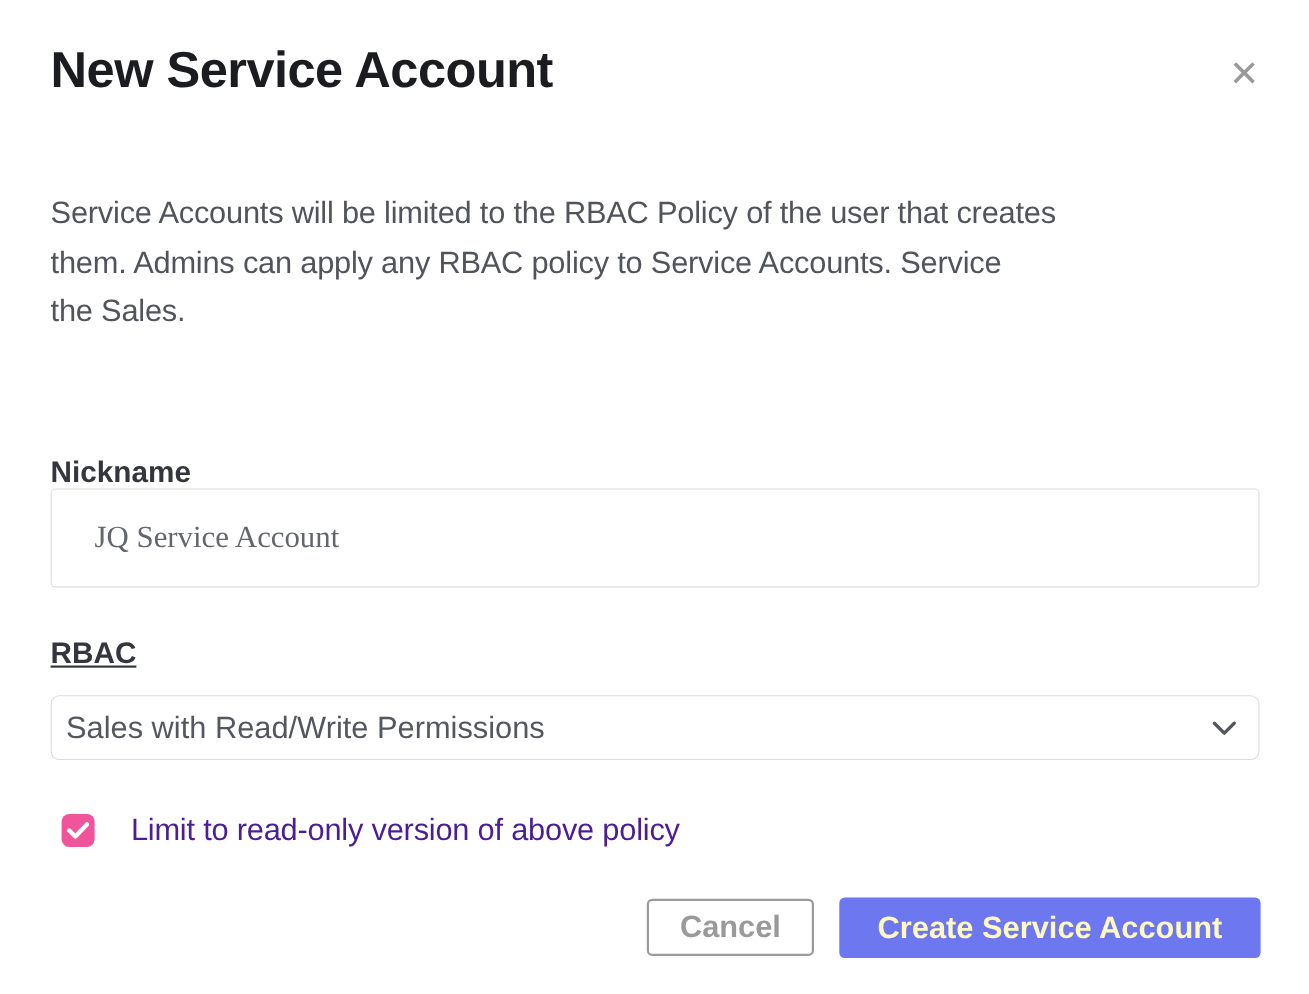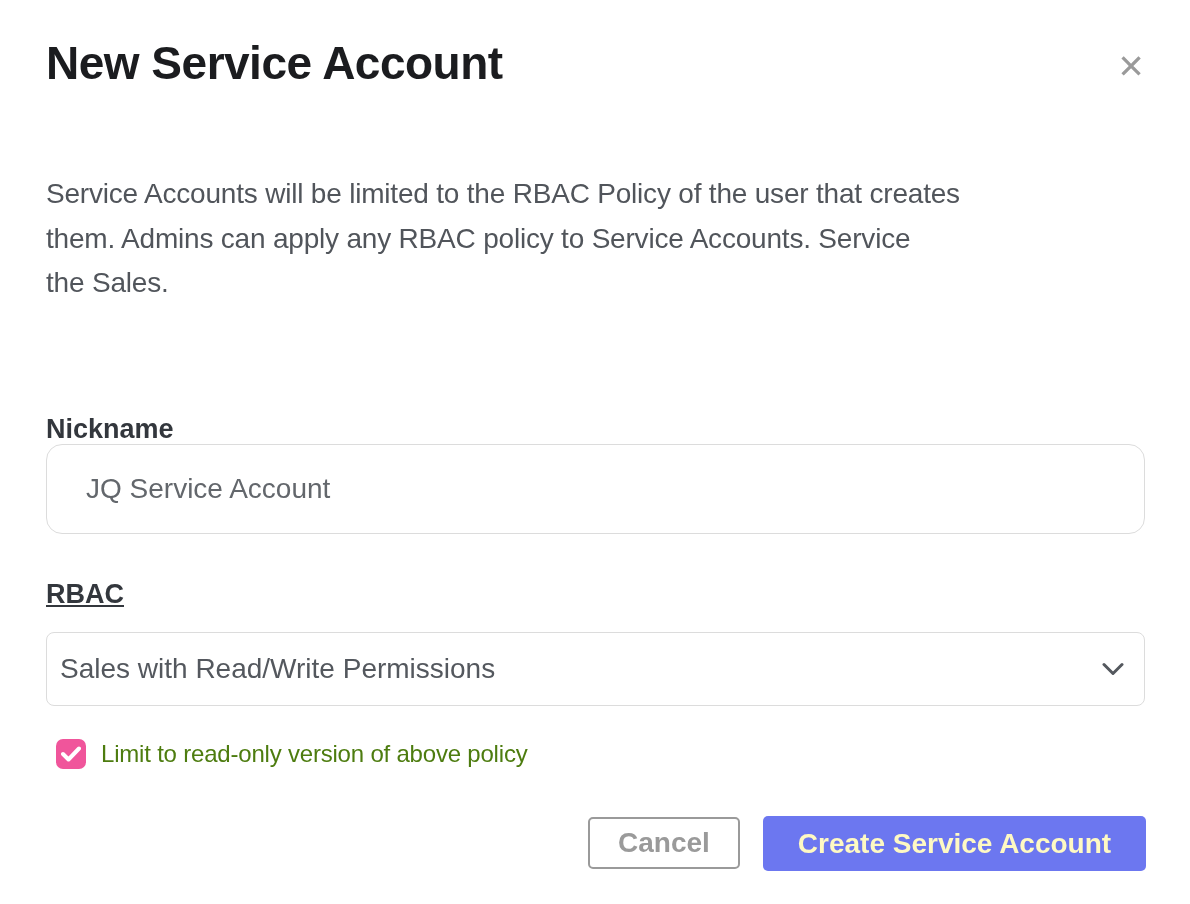--- a/index.html
+++ b/index.html
@@ -74,34 +74,34 @@
   }
   .label-nickname { top: 413px; }
   .label-rbac { top: 578px; text-decoration: underline; }
   .nickname-input {
     position: absolute;
     left: 46px;
     top: 444px;
     width: 1099px;
     height: 90px;
     border: 1px solid var(--border-gray);
-    border-radius: 16px;
+    border-radius: 4px;
     padding-left: 39px;
     font-size: 28px;
     color: var(--input-text);
-    font-family: Liberation Sans, sans-serif;
+    font-family: Liberation Serif, serif;
     background: #ffffff;
     outline: none;
   }
   .rbac-select {
     position: absolute;
     left: 46px;
     top: 632px;
     width: 1099px;
-    height: 74px;
+    height: 59px;
     border: 1px solid var(--border-gray);
     border-radius: 8px;
     background: #ffffff;
     display: flex;
     align-items: center;
     padding-left: 13px;
     padding-right: 48px;
     cursor: pointer;
   }
   .rbac-select .selected-text {
@@ -133,23 +133,23 @@
     width: 30px;
     height: 30px;
     border-radius: 7px;
     background: var(--accent-pink);
     display: flex;
     align-items: center;
     justify-content: center;
     flex: 0 0 auto;
   }
   .checkbox-label {
-    margin-left: 15px;
-    font-size: 24px;
-    color: #4d7c0f;
+    margin-left: 33px;
+    font-size: 28px;
+    color: #4c1d95;
     letter-spacing: -0.2px;
     white-space: nowrap;
   }
   .footer-btn {
     position: absolute;
     font-family: "Liberation Sans", "DejaVu Sans", sans-serif;
     font-weight: 700;
     font-size: 28px;
     border-radius: 5px;
     cursor: pointer;

